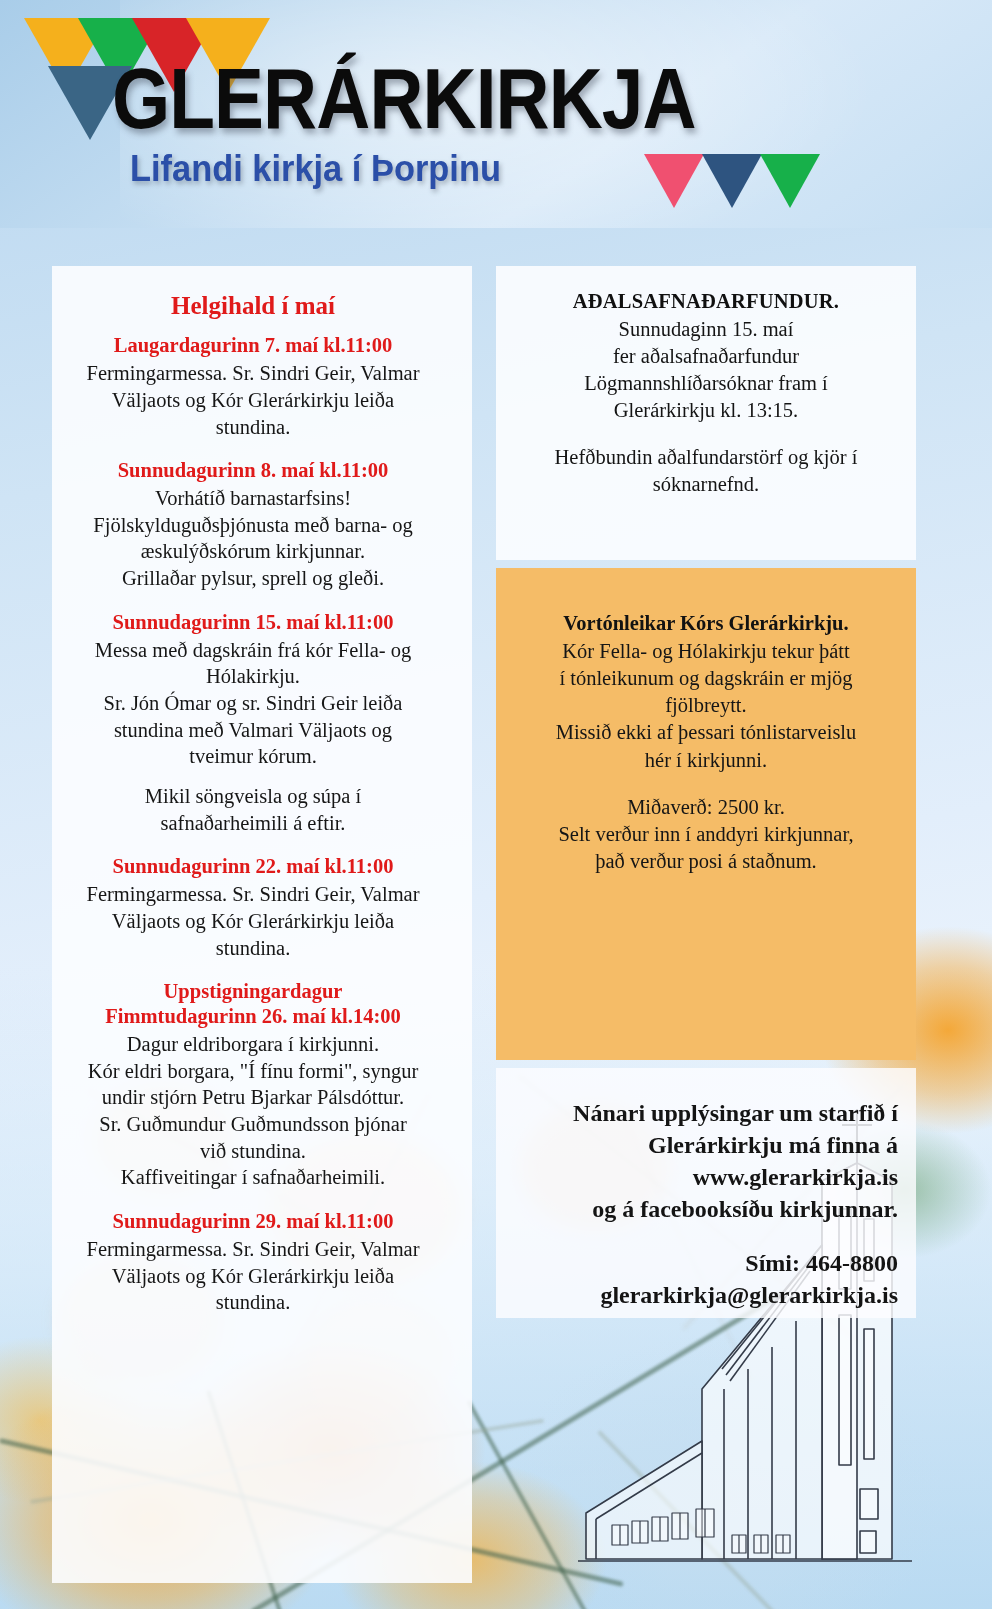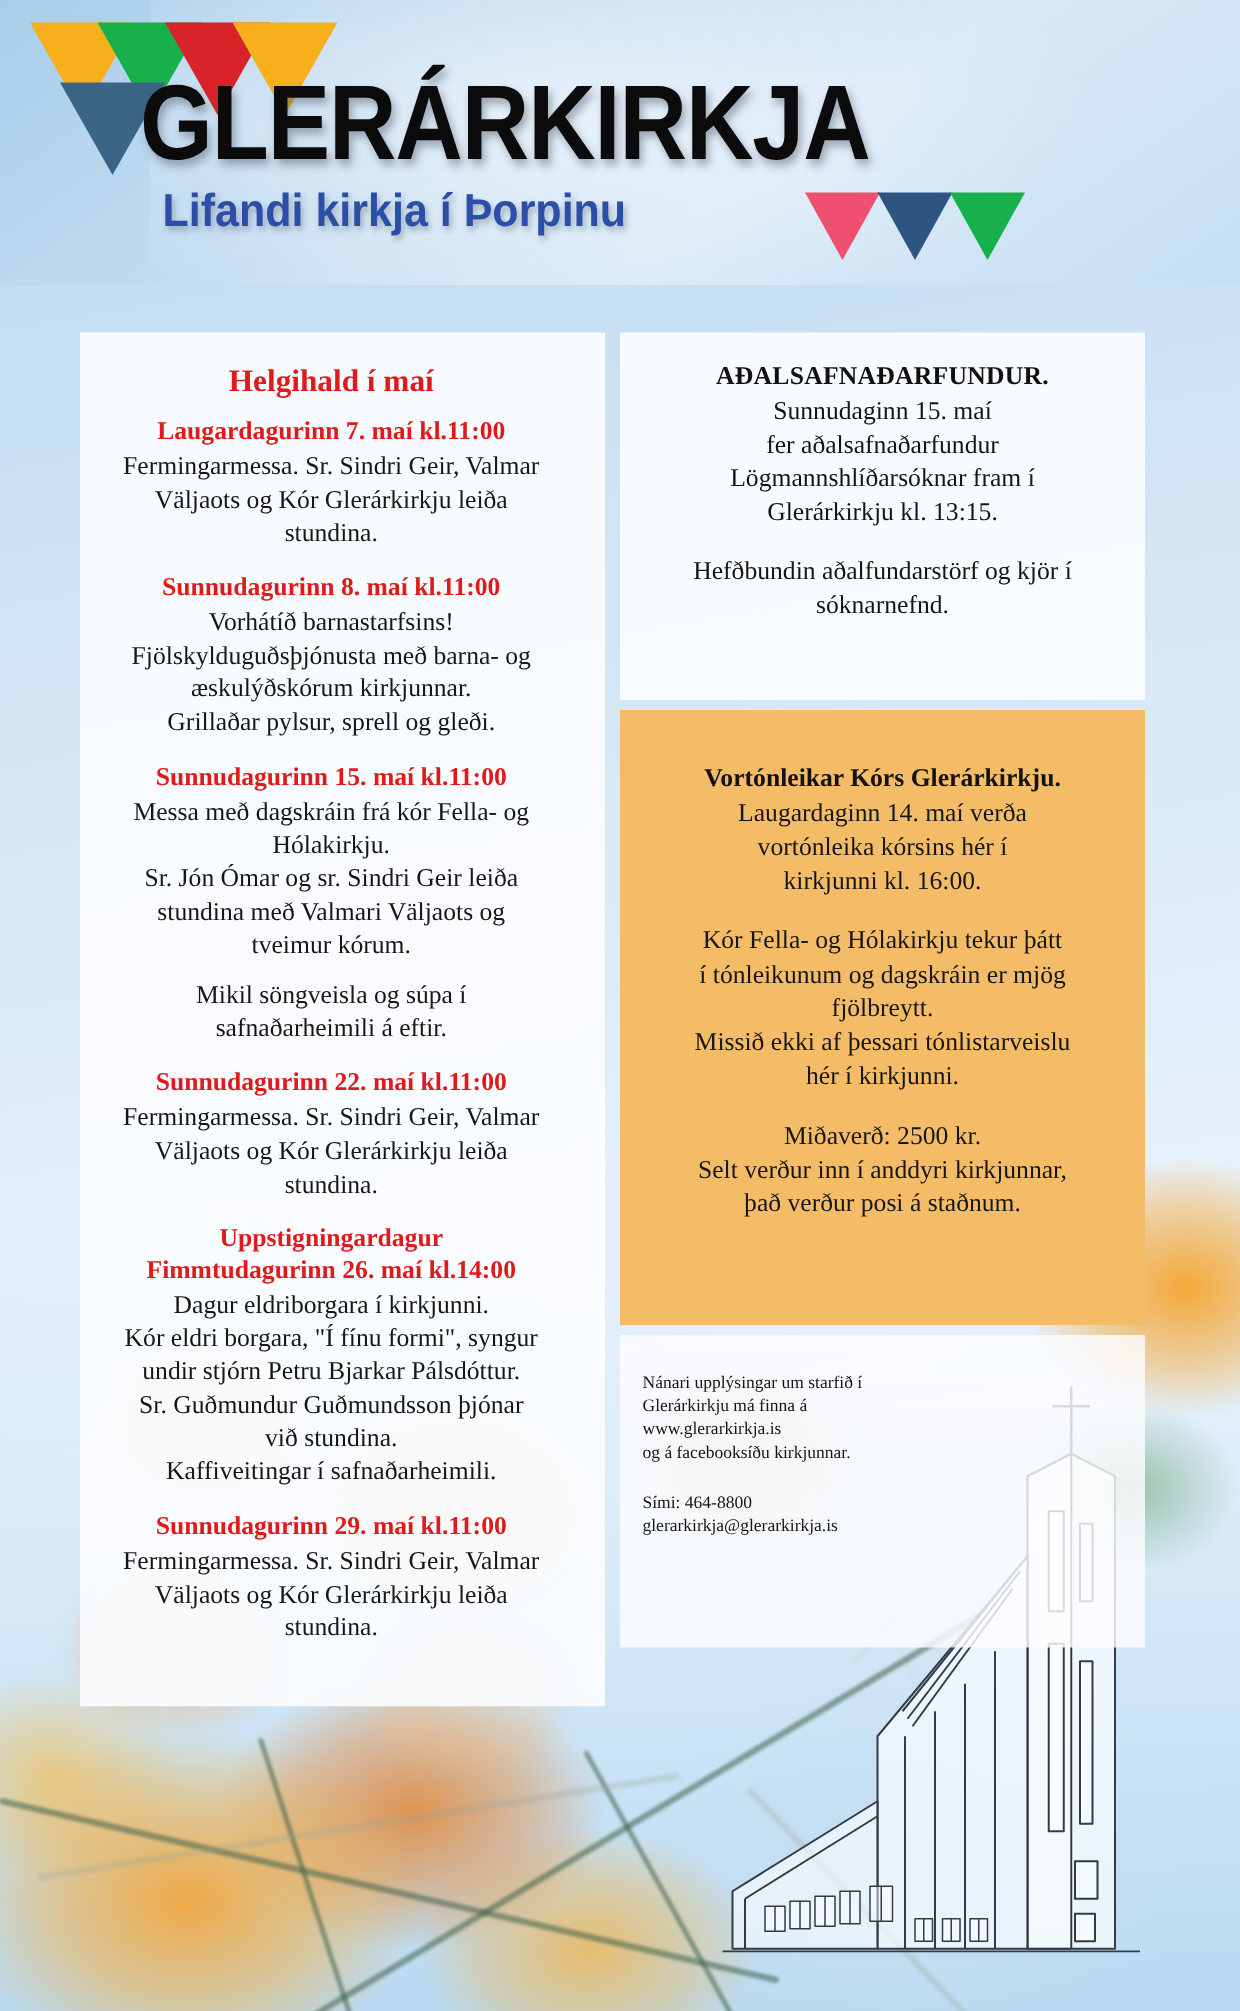--- a/index.html
+++ b/index.html
@@ -121,22 +121,22 @@
     pointer-events: none;
     opacity: 0.95;
   }
 
   
   .card {
     position: absolute;
     background: rgba(252,253,255,0.90);
   }
   .card-left {
-    left: 64px; top: 266px;
-    width: 420px; height: 1099px;
+    left: 52px; top: 266px;
+    width: 420px; height: 1317px;
     padding: 24px 34px 18px 16px;
   }
   .card-top-right {
     left: 496px; top: 266px;
     width: 420px; height: 294px;
     padding: 22px 18px 16px 18px;
   }
   .card-orange {
     left: 496px; top: 568px;
     width: 420px; height: 492px;
@@ -207,25 +207,26 @@
   .orange-body {
     text-align: center;
     color: #151515;
     font-size: 20.5px;
     line-height: 1.33;
     white-space: pre-line;
   }
   .orange-body + .orange-body { margin-top: 20px; }
 
   .contact-body {
-    text-align: left;
+    text-align: right;
     color: #141414;
-    font-size: 14px;
+    font-size: 24px;
     line-height: 1.33;
     white-space: pre-line;
+    font-weight: bold;
   }
   .contact-body + .contact-body { margin-top: 22px; }
 </style>
 </head>
 <body>
 
 <div class="poster">
 
   <div class="photo-bg"></div>
 
@@ -388,23 +389,20 @@
     <div class="rc-body">Sunnudaginn 15. maí
 fer aðalsafnaðarfundur
 Lögmannshlíðarsóknar fram í
 Glerárkirkju kl. 13:15.</div>
     <div class="rc-body">Hefðbundin aðalfundarstörf og kjör í
 sóknarnefnd.</div>
   </div>
 
   <div class="card card-orange">
     <div class="orange-heading">Vortónleikar Kórs Glerárkirkju.</div>
-    <div class="orange-body">Laugardaginn 14. maí verða
-vortónleika kórsins hér í
-kirkjunni kl. 16:00.</div>
     <div class="orange-body">Kór Fella- og Hólakirkju tekur þátt
 í tónleikunum og dagskráin er mjög
 fjölbreytt.
 Missið ekki af þessari tónlistarveislu
 hér í kirkjunni.</div>
     <div class="orange-body">Miðaverð: 2500 kr.
 Selt verður inn í anddyri kirkjunnar,
 það verður posi á staðnum.</div>
   </div>
 

